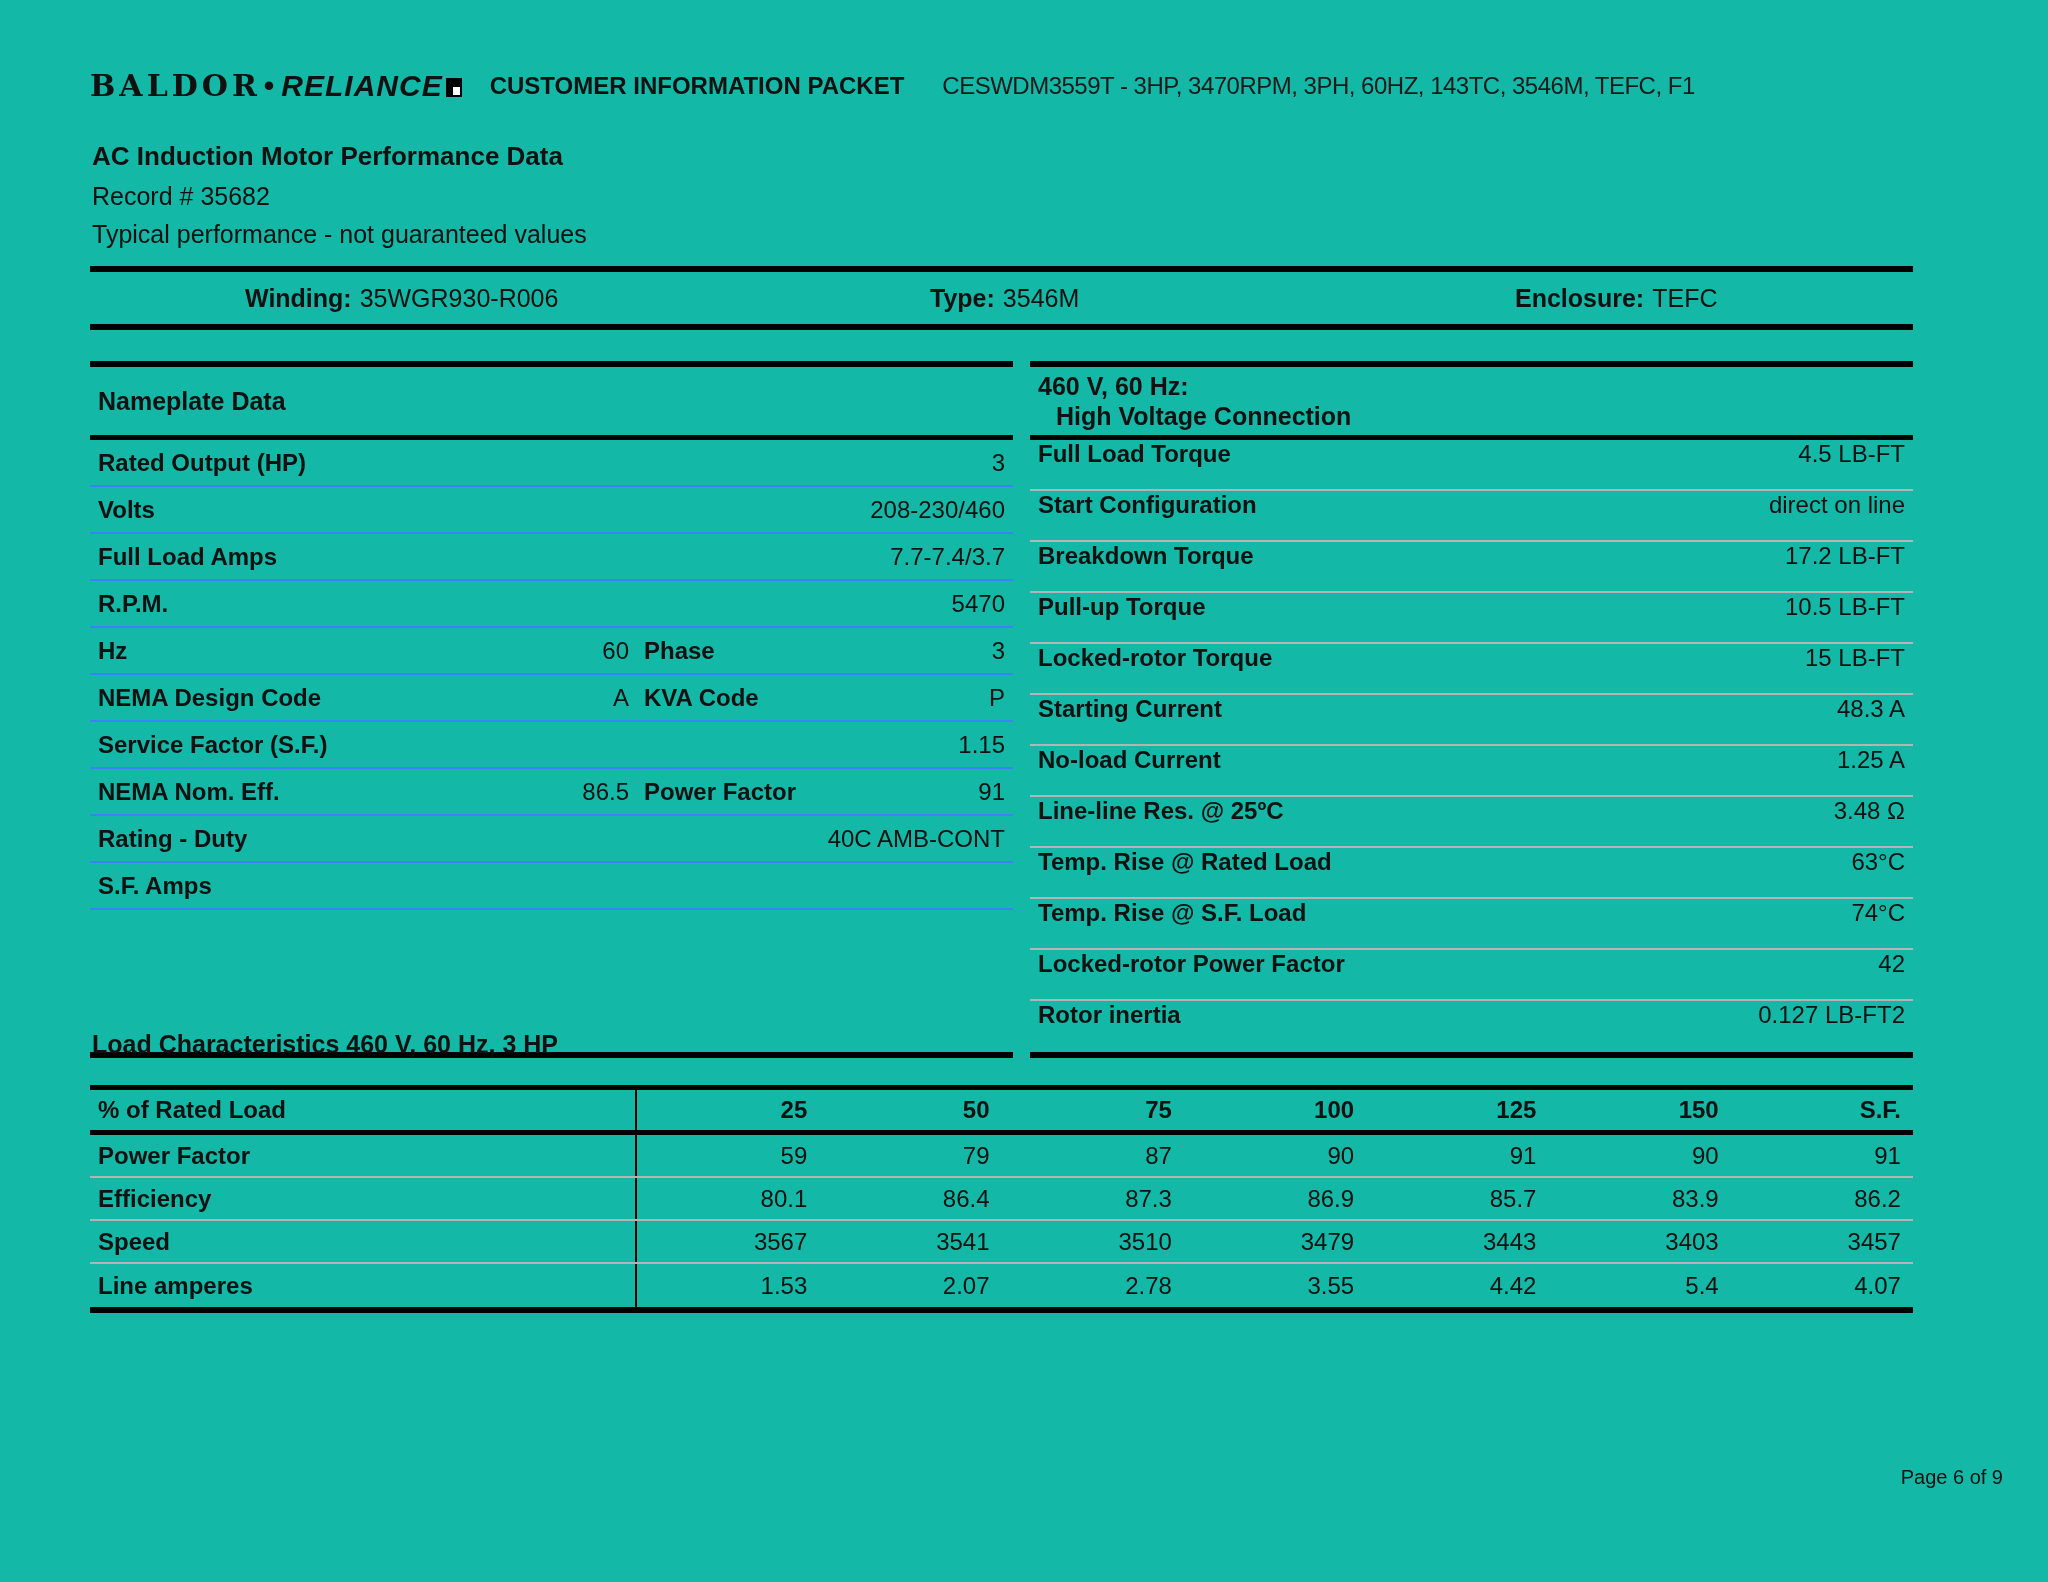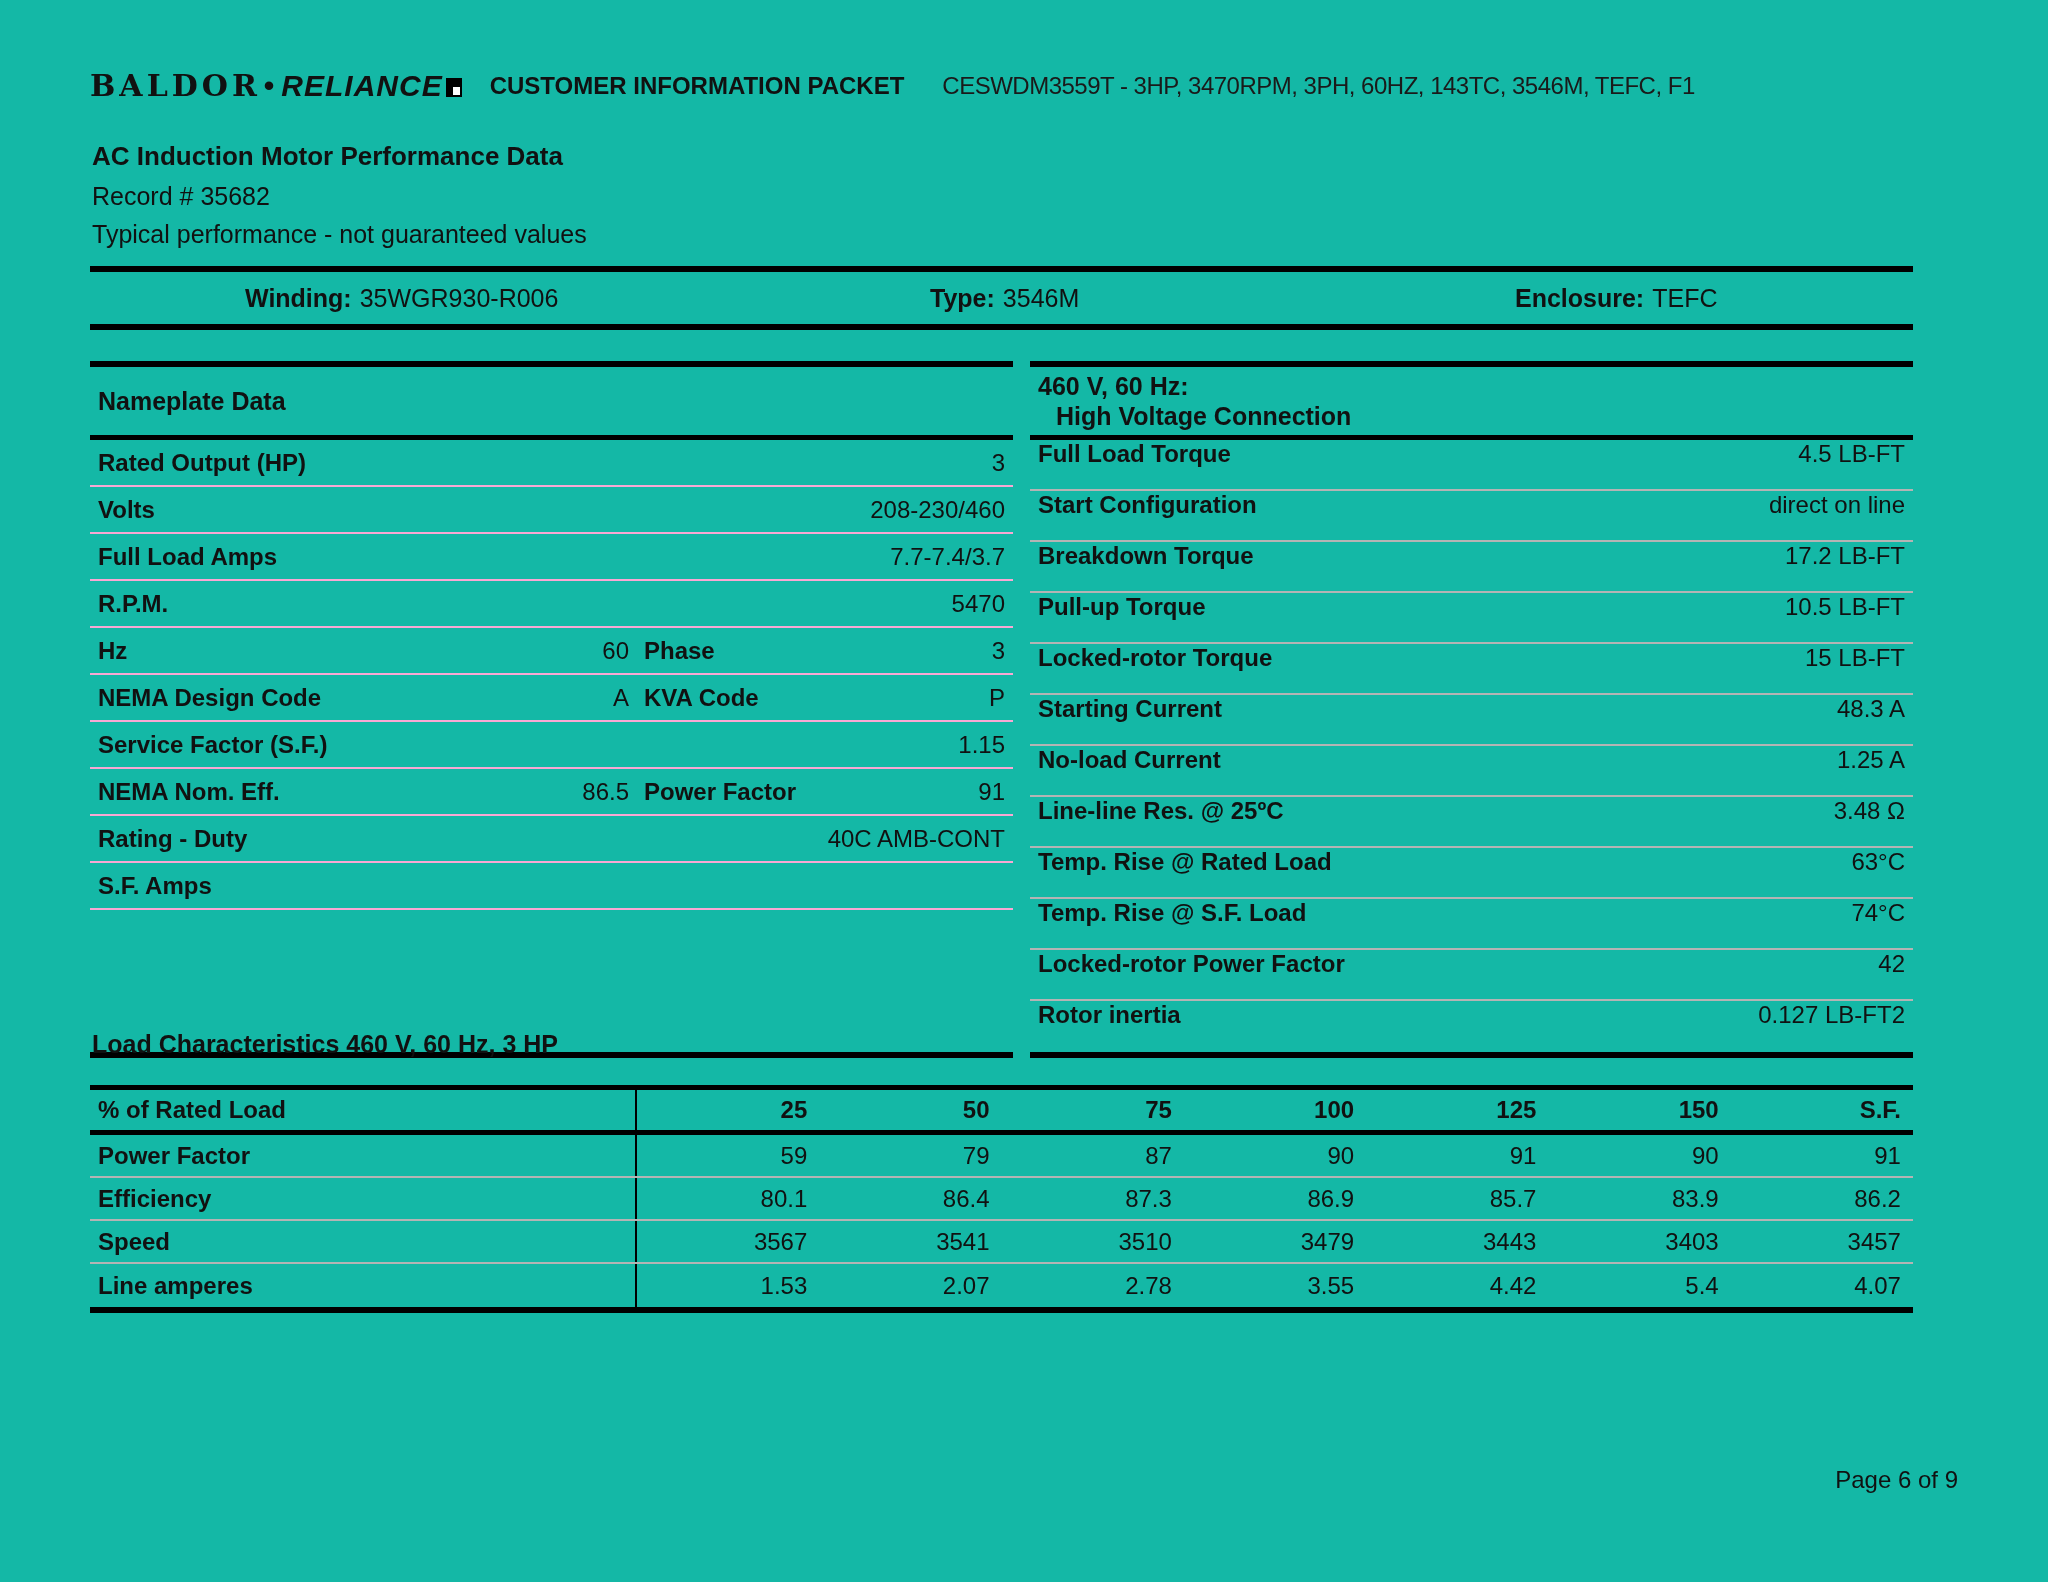--- a/index.html
+++ b/index.html
@@ -31,21 +31,21 @@
   .wb-enclosure{left:1425px;}
   
   .tables{position:absolute;top:361px;left:90px;width:1823px;display:flex;gap:17px;}
   .tbl{border-top:6px solid #000;border-bottom:6px solid #000;box-sizing:border-box;}
   .tbl-left{width:923px;}
   .tbl-right{width:883px;}
   .tbl-header{height:73px;border-bottom:5px solid #000;display:flex;align-items:center;
     padding-left:8px;font-weight:bold;font-size:25px;box-sizing:border-box;}
   .tbl-header.hv{flex-direction:column;align-items:flex-start;justify-content:center;line-height:30px;}
   .hv-line2{padding-left:18px;}
-  .nrow{position:relative;height:47px;border-bottom:2px solid #f9a8d4;box-sizing:border-box;}
+  .nrow{position:relative;height:47px;border-bottom:2px solid #3b82f6;box-sizing:border-box;}
   .nrow .lbl{position:absolute;left:8px;top:50%;transform:translateY(-50%);font-weight:bold;font-size:24px;white-space:nowrap;}
   .nrow .mid{position:absolute;right:384px;top:50%;transform:translateY(-50%);font-size:24px;}
   .nrow .lbl2{position:absolute;left:554px;top:50%;transform:translateY(-50%);font-weight:bold;font-size:24px;}
   .nrow .val{position:absolute;right:8px;top:50%;transform:translateY(-50%);font-size:24px;white-space:nowrap;}
   .blank-row{height:44px;}
   .hrow{height:51px;display:flex;justify-content:space-between;
     padding:0 8px;border-bottom:2px solid #b4b4b4;font-size:24px;box-sizing:border-box;}
   .hrow:last-child{border-bottom:none;}
   .hrow .lbl{font-weight:bold;white-space:nowrap;}
   .hrow .val{white-space:nowrap;}
@@ -56,21 +56,21 @@
   .lt-row{display:flex;box-sizing:border-box;}
   .lt-row .c0{width:547px;border-right:2px solid #000;padding-left:8px;display:flex;align-items:center;
     font-weight:bold;font-size:24px;box-sizing:border-box;flex:none;}
   .lt-row .c{flex:1;display:flex;align-items:center;justify-content:flex-end;
     padding-right:12px;font-size:24px;box-sizing:border-box;}
   .lt-head{height:45px;border-bottom:5px solid #000;}
   .lt-head .c{font-weight:bold;}
   .lt-body{height:43px;border-bottom:2px solid #b4b4b4;}
   .lt-body:last-child{border-bottom:none;}
   
-  .page-number{position:absolute;top:1466px;left:0;width:1958px;text-align:right;font-size:24px;}
+  .page-number{position:absolute;top:1466px;left:0;width:1958px;text-align:right;font-size:20px;padding-left:45px;}
 </style>
 </head>
 <body>
 
 <div class="page">
 
   <header class="doc-header">
     <div class="logo">
       <span class="logo-baldor">BALDOR</span>
       <span class="logo-dot">•</span>

